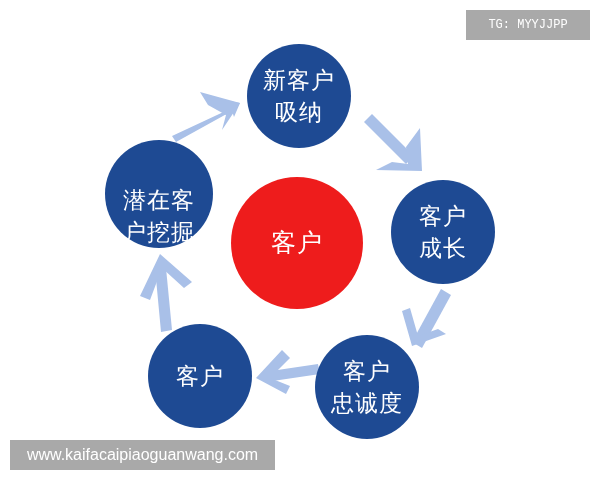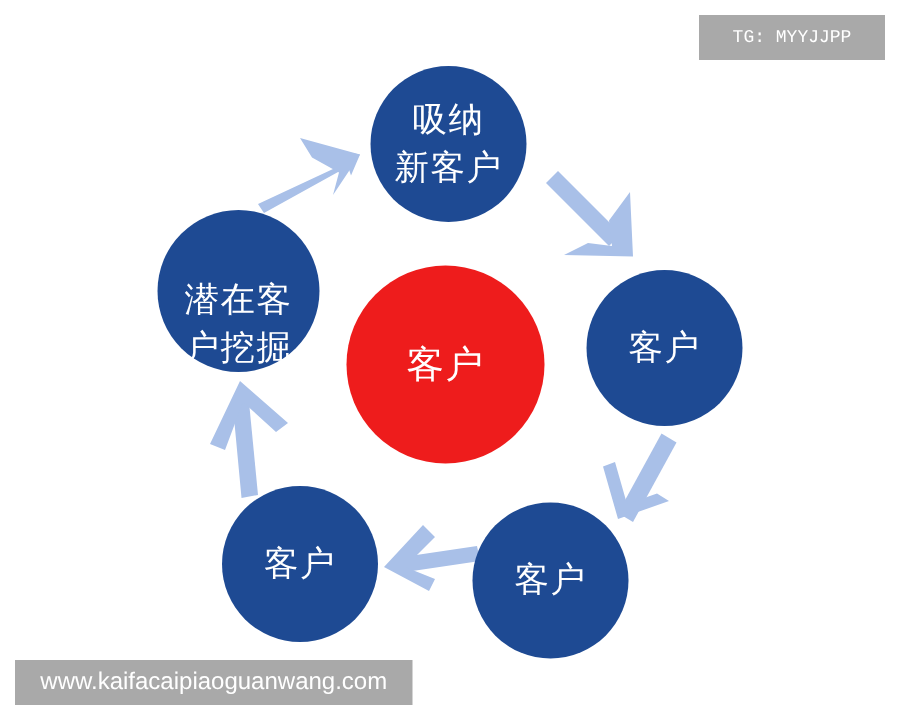--- a/index.html
+++ b/index.html
@@ -45,30 +45,32 @@
       <polygon points="282,350 256,378 286,394 290,386 270,378 290,358"></polygon>
     </g>
 
     <g fill="#a9c0e8">
       <polygon points="155,268 166,268 172,330 161,332"></polygon>
       <polygon points="140,296 160,254 192,282 184,288 162,268 150,300"></polygon>
     </g>
   </svg>
 
   <div class="circle blue" style="left:247px; top:44px; width:104px; height:104px;">
+    <span class="line">新客户</span>
     <span class="line">吸纳</span>
-    <span class="line">新客户</span>
   </div>
 
   <div class="circle blue" style="left:391px; top:180px; width:104px; height:104px;">
     <span class="line">客户</span>
+    <span class="line">成长</span>
   </div>
 
   <div class="circle blue" style="left:315px; top:335px; width:104px; height:104px;">
     <span class="line">客户</span>
+    <span class="line">忠诚度</span>
   </div>
 
   <div class="circle blue" style="left:148px; top:324px; width:104px; height:104px;">
     <span class="line">客户</span>
   </div>
 
   <div class="circle blue" style="left:105px; top:140px; width:108px; height:108px;justify-content:flex-end;">
     <span class="line">潜在客</span>
     <span class="line">户挖掘</span>
   </div>

